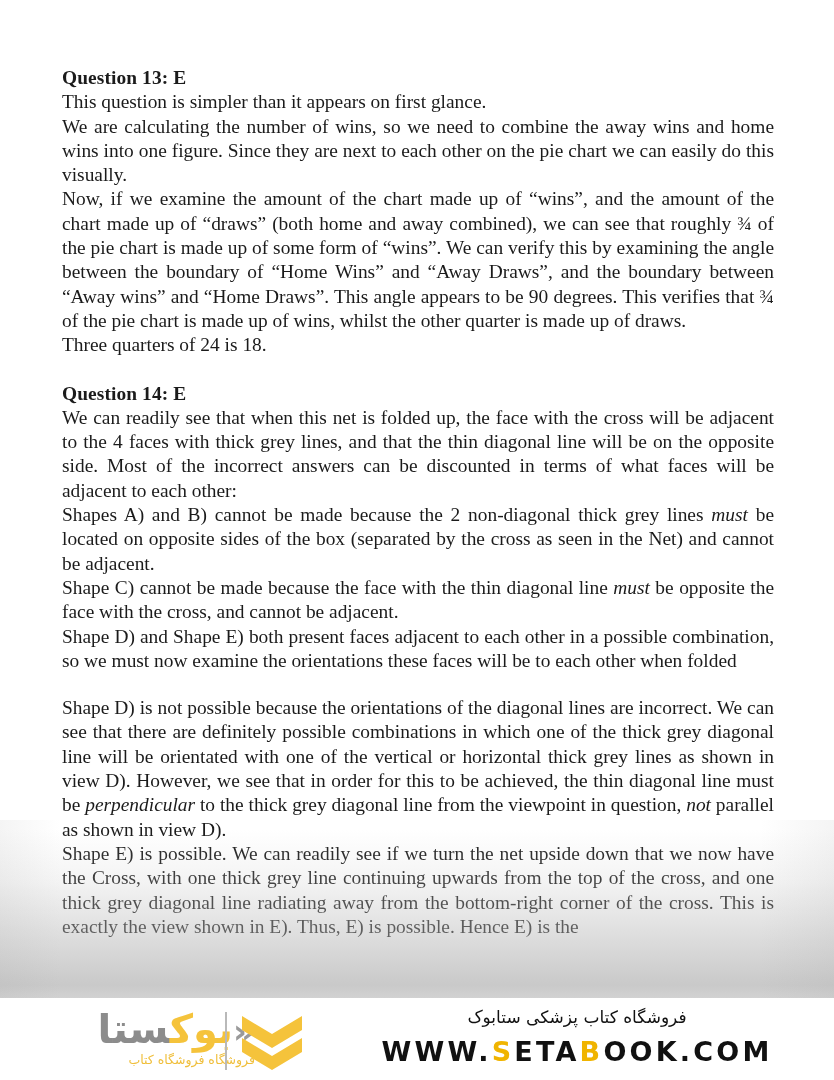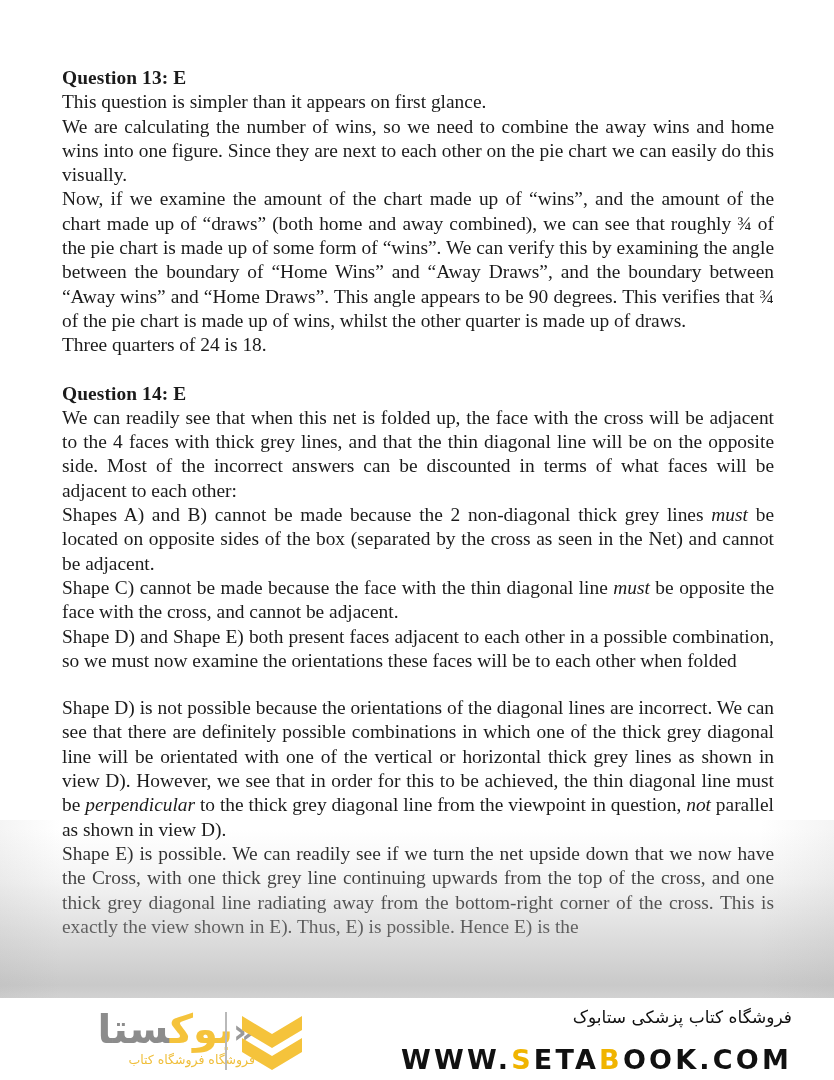--- a/index.html
+++ b/index.html
@@ -189,40 +189,40 @@
     width: 64px;
     height: 58px;
   }
 
   
   #site-text {
     position: absolute;
     right: 42px;
     top: 2px;
     width: 430px;
-    text-align: right;
+    text-align: center;
   }
 
   #site-fa {
     direction: rtl;
     font-family: "DejaVu Sans", sans-serif;
     font-size: 17px;
     color: #111111;
     line-height: 30px;
     white-space: nowrap;
   }
 
   #site-url {
     font-family: "DejaVu Sans", sans-serif;
     font-size: 27px;
     font-weight: bold;
     letter-spacing: 3.2px;
     color: #111111;
     line-height: 36px;
-    margin-top: 10px;
+    margin-top: 2px;
     white-space: nowrap;
   }
   #site-url .hl {
     color: #f0b400;
   }
 </style>
 </head>
 <body>
 
 <div id="page">

